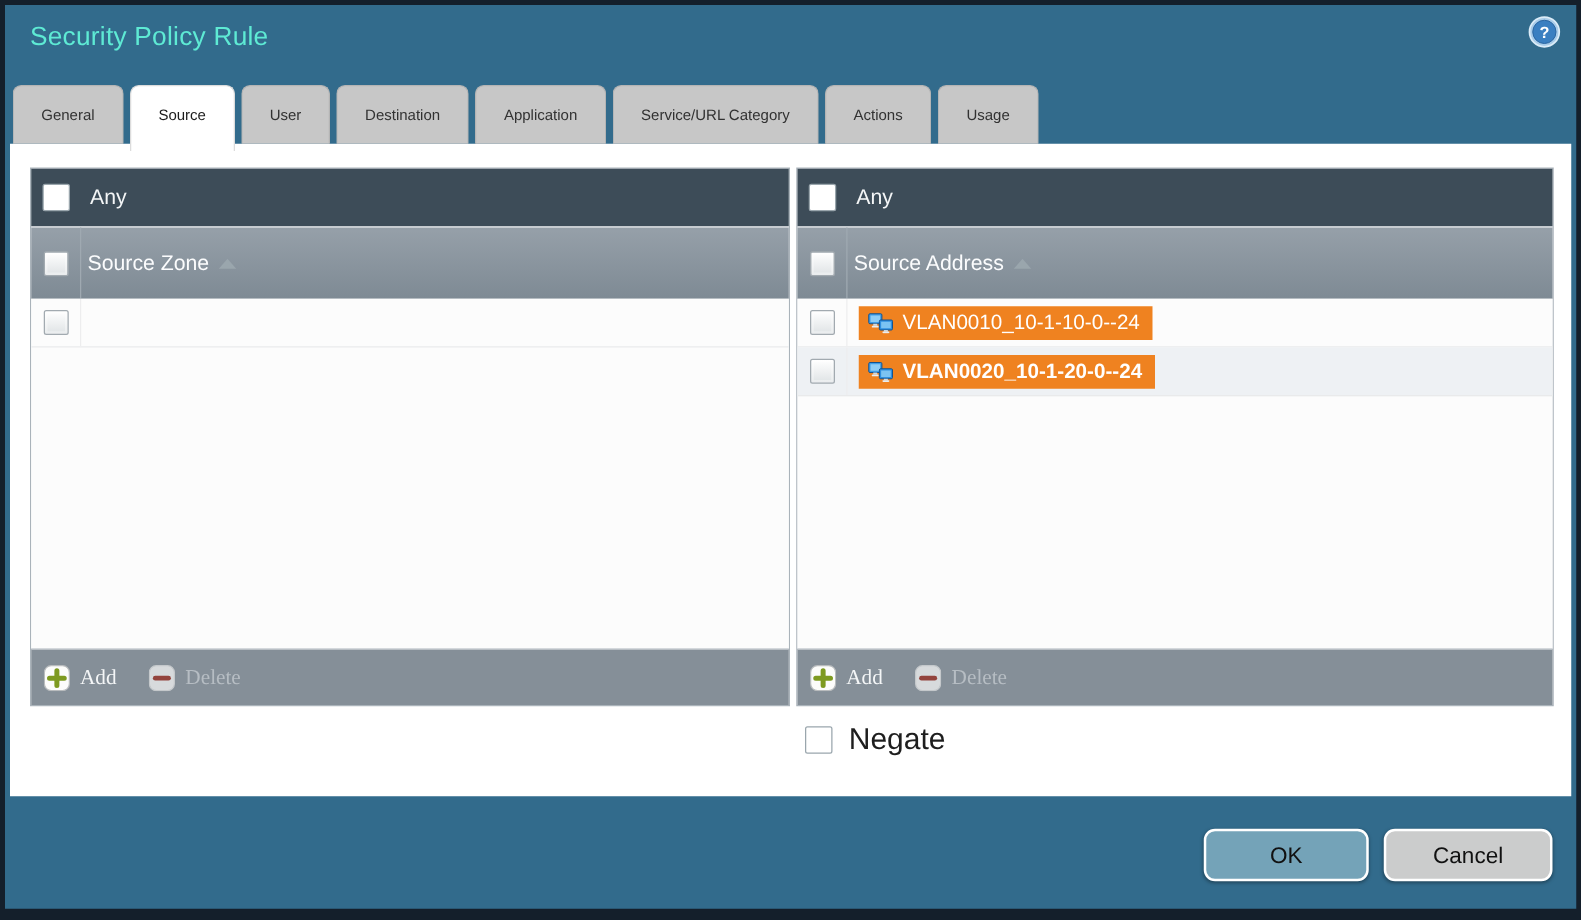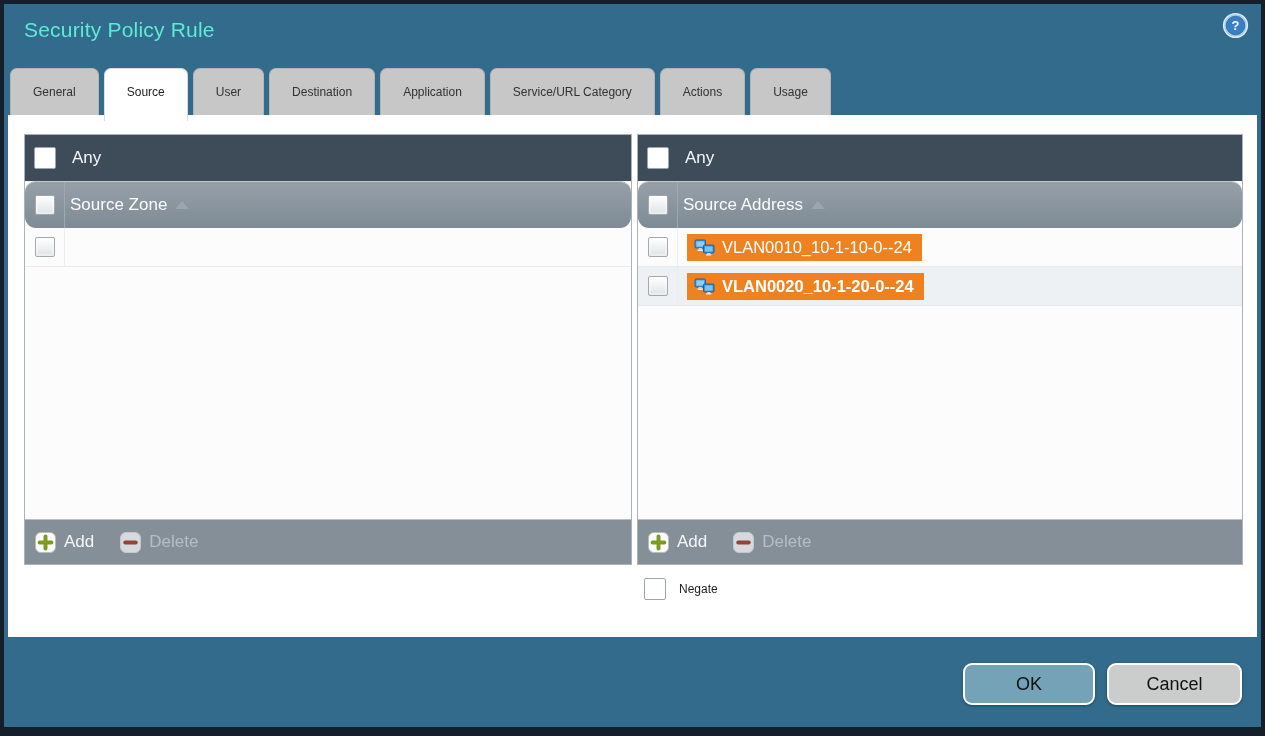--- a/index.html
+++ b/index.html
@@ -51,24 +51,23 @@
   .panel.left  { left:16px;  width:608px; }
   .panel.right { left:629px; width:606px; }
 
   .any-header {
     height:46px; background:#3d4c58; display:flex; align-items:center;
     padding-left:9px; flex:none;
   }
   .any-label { color:#f4f6f7; font-size:17px; margin-left:16px; }
 
   .col-header {
-    height:47px; background:linear-gradient(#96a0a9,#7e8a94);
+    height:58px; background:linear-gradient(#96a0a9,#7e8a94);
     display:flex; align-items:center; flex:none;
     border-top:1px solid #c3c9ce;
-    border-radius:11px;
   }
   .cbcell {
     width:40px; flex:none; display:flex; justify-content:center; align-items:center;
     align-self:stretch;
   }
   .col-header .cbcell { border-right:1px solid #9fa9b1; }
   .col-label { color:#fbfcfd; font-size:17px; margin-left:5px; }
   .sort-asc {
     display:inline-block; margin-left:8px;
     width:0; height:0; border-left:7px solid transparent; border-right:7px solid transparent;
@@ -84,21 +83,21 @@
   .row .cbcell { border-right:1px solid #ededee; }
   .pill {
     display:inline-flex; align-items:center; margin-left:9px;
     height:27px; padding:0 10px 0 7px; background:#ef8220;
     color:#ffffff; font-size:16.5px;
   }
   .pill svg { margin-right:7px; flex:none; }
 
   .panel-footer {
     height:45px; background:#858f98; display:flex; align-items:center;
-    padding-left:10px; gap:26px; flex:none; border-top:1px solid #b9bfc5;
+    padding-left:10px; gap:26px; flex:none; border-top:1px solid #b9bfc5;font-family:Liberation Serif, serif;
   }
   .toolbtn { display:inline-flex; align-items:center; gap:8px; cursor:pointer; }
   .toolbtn .lbl { font-size:17px; color:#f4f6f7; }
   .toolbtn.disabled { cursor:default; }
   .toolbtn.disabled .lbl { color:#b6bdc3; }
 
   
   .cb {
     width:22px; height:22px; background:#ffffff;
     border:1px solid #9aa6ad; border-radius:2px; cursor:pointer;
@@ -108,21 +107,21 @@
     background:linear-gradient(#ffffff,#dfe3e5);
     border:1px solid #a2aab0;
     box-shadow:0 0 0 2px rgba(255,255,255,0.35) inset;
   }
 
   
   .negate {
     position:absolute; left:636px; top:463px;
     display:flex; align-items:center; gap:13px;
   }
-  .negate .lbl { font-size:12px; color:#1e1e1e; }
+  .negate .lbl { font-size:24px; color:#1e1e1e; }
 
   
   .btn {
     position:absolute; top:659px; height:42px;
     border:2px solid #ffffff; border-radius:9px;
     font-family:"Liberation Sans", sans-serif;
     font-size:18px; color:#111; cursor:pointer;
     box-shadow:0 1px 3px rgba(0,0,0,0.35);
   }
   .btn.ok { left:959px; width:132px; background:#74a3b8; }

